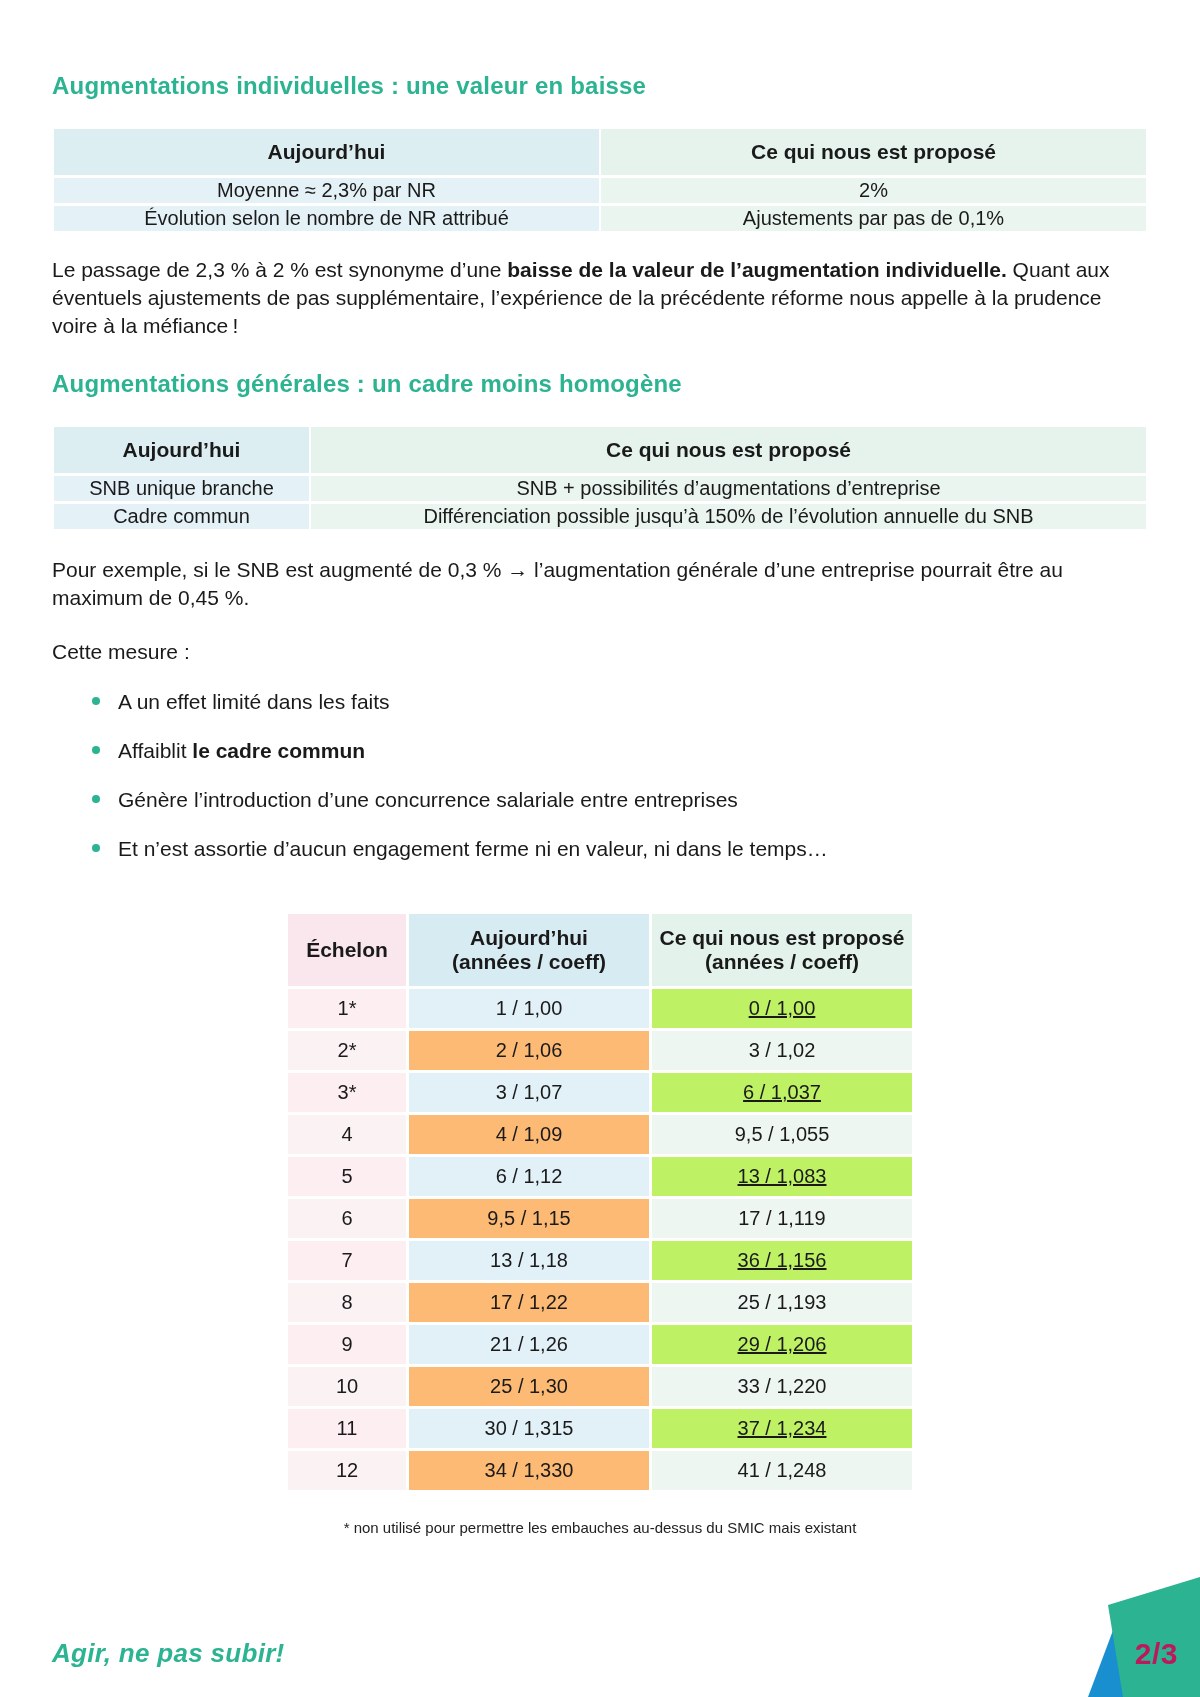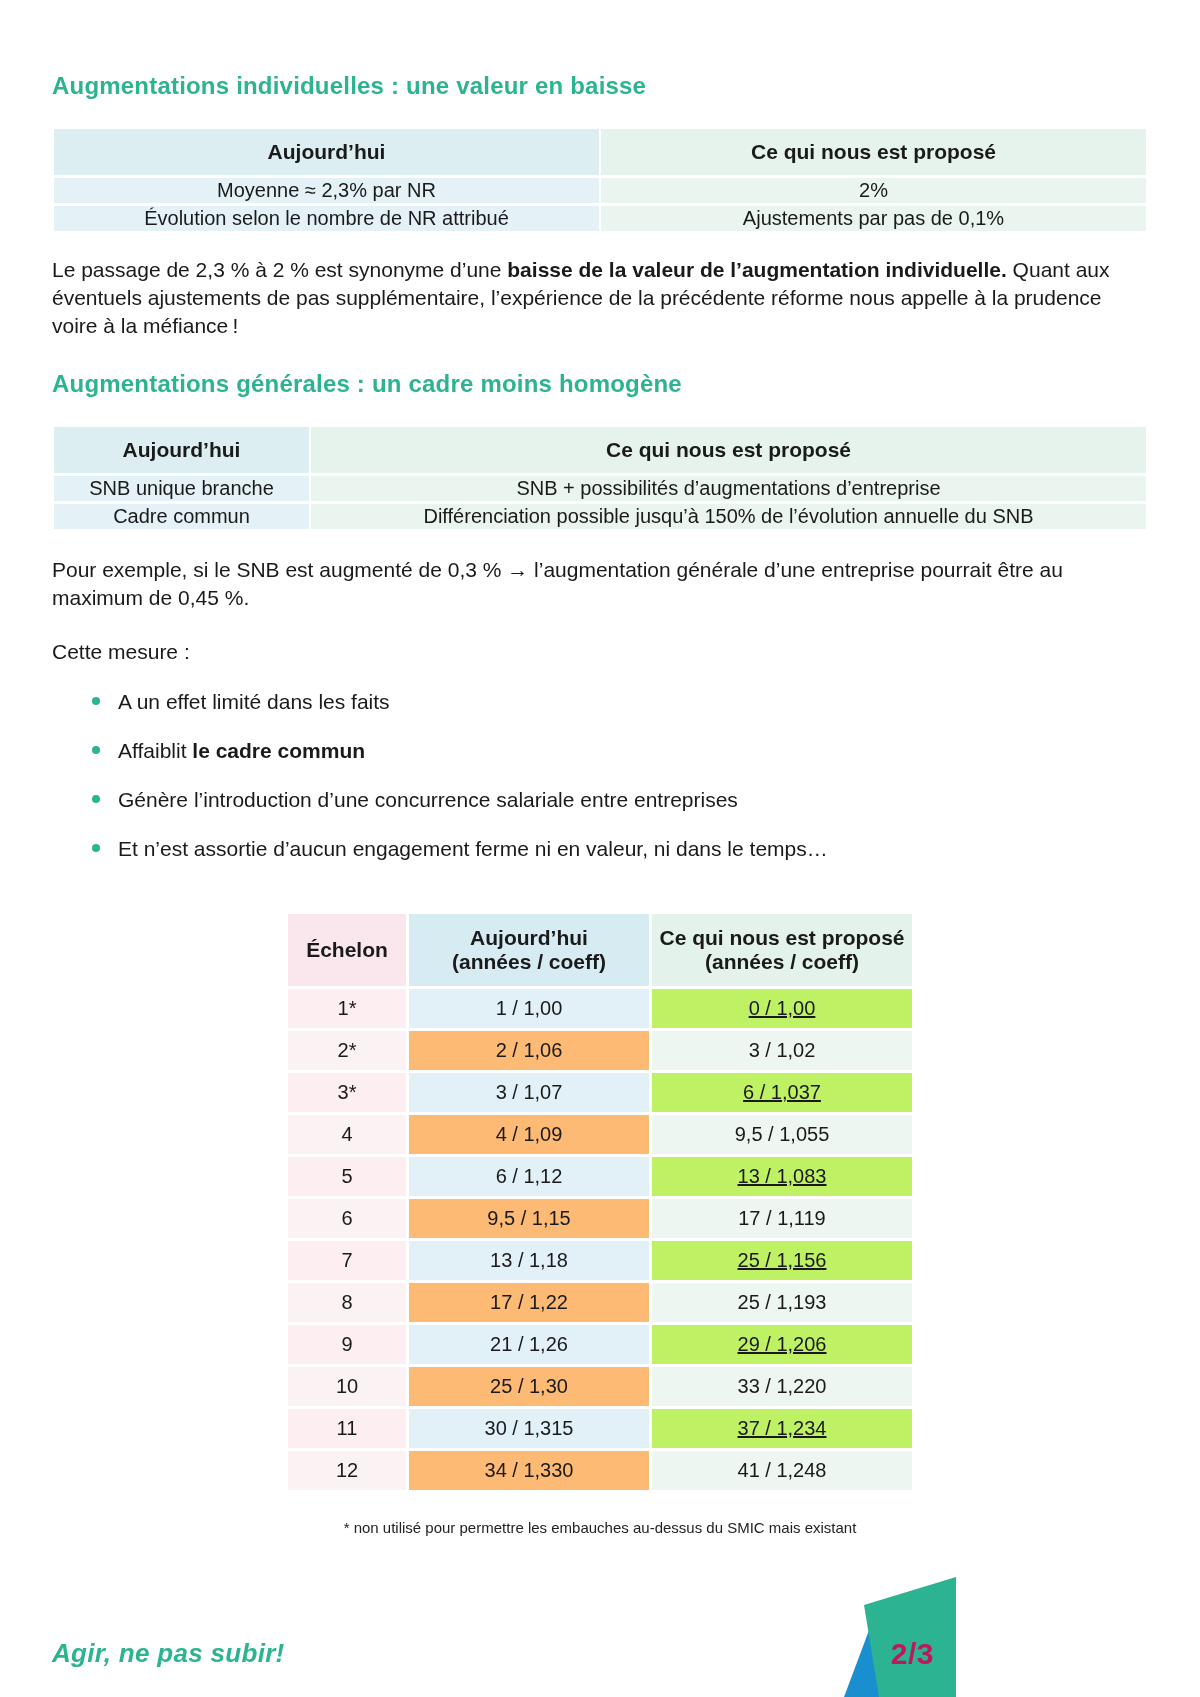--- a/index.html
+++ b/index.html
@@ -132,21 +132,21 @@
     font-size: 15px;
     color: #222;
     margin: 0;
   }
 
   
   .footer {
     position: absolute;
     left: 0;
     bottom: 0;
-    width: 956px;
+    width: 1200px;
     height: 120px;
   }
   .slogan {
     position: absolute;
     left: 52px;
     bottom: 28px;
     color: #2cb391;
     font-size: 26px;
     font-weight: bold;
     font-style: italic;
@@ -321,21 +321,21 @@
             <td class="r-prop-a">13 / 1,083</td>
           </tr>
           <tr>
             <td class="r-ech-b">6</td>
             <td class="r-tod-b">9,5 / 1,15</td>
             <td class="r-prop-b">17 / 1,119</td>
           </tr>
           <tr>
             <td class="r-ech-a">7</td>
             <td class="r-tod-a">13 / 1,18</td>
-            <td class="r-prop-a">25 / 1,156</td>
+            <td class="r-prop-a">36 / 1,156</td>
           </tr>
           <tr>
             <td class="r-ech-b">8</td>
             <td class="r-tod-b">17 / 1,22</td>
             <td class="r-prop-b">25 / 1,193</td>
           </tr>
           <tr>
             <td class="r-ech-a">9</td>
             <td class="r-tod-a">21 / 1,26</td>
             <td class="r-prop-a">29 / 1,206</td>

